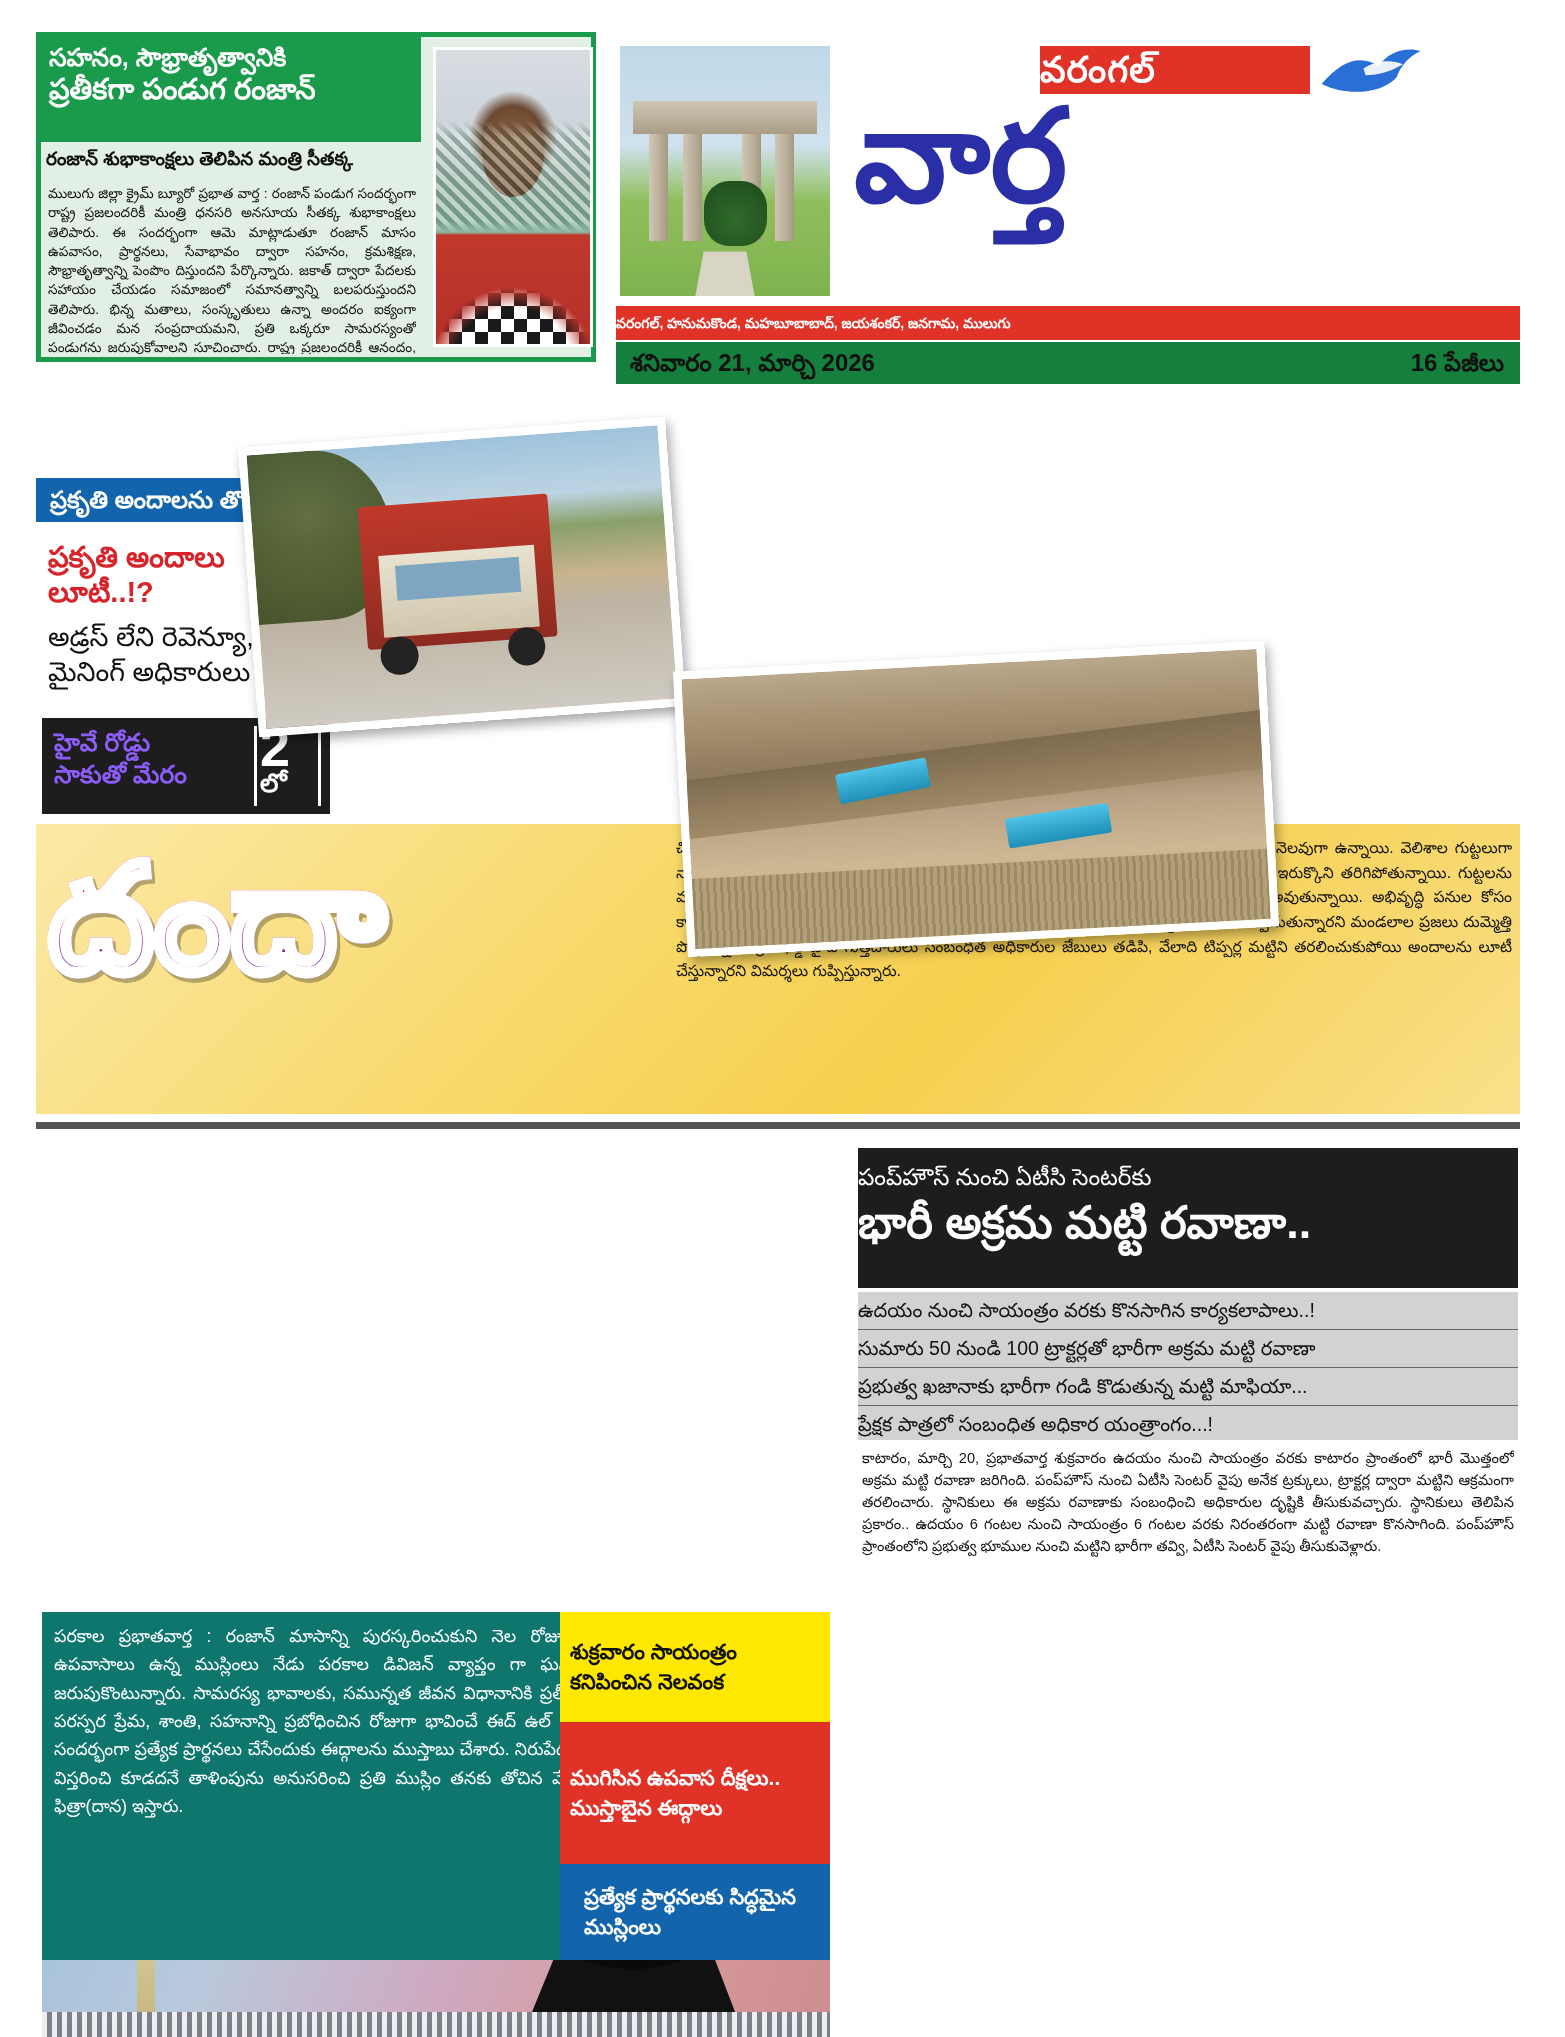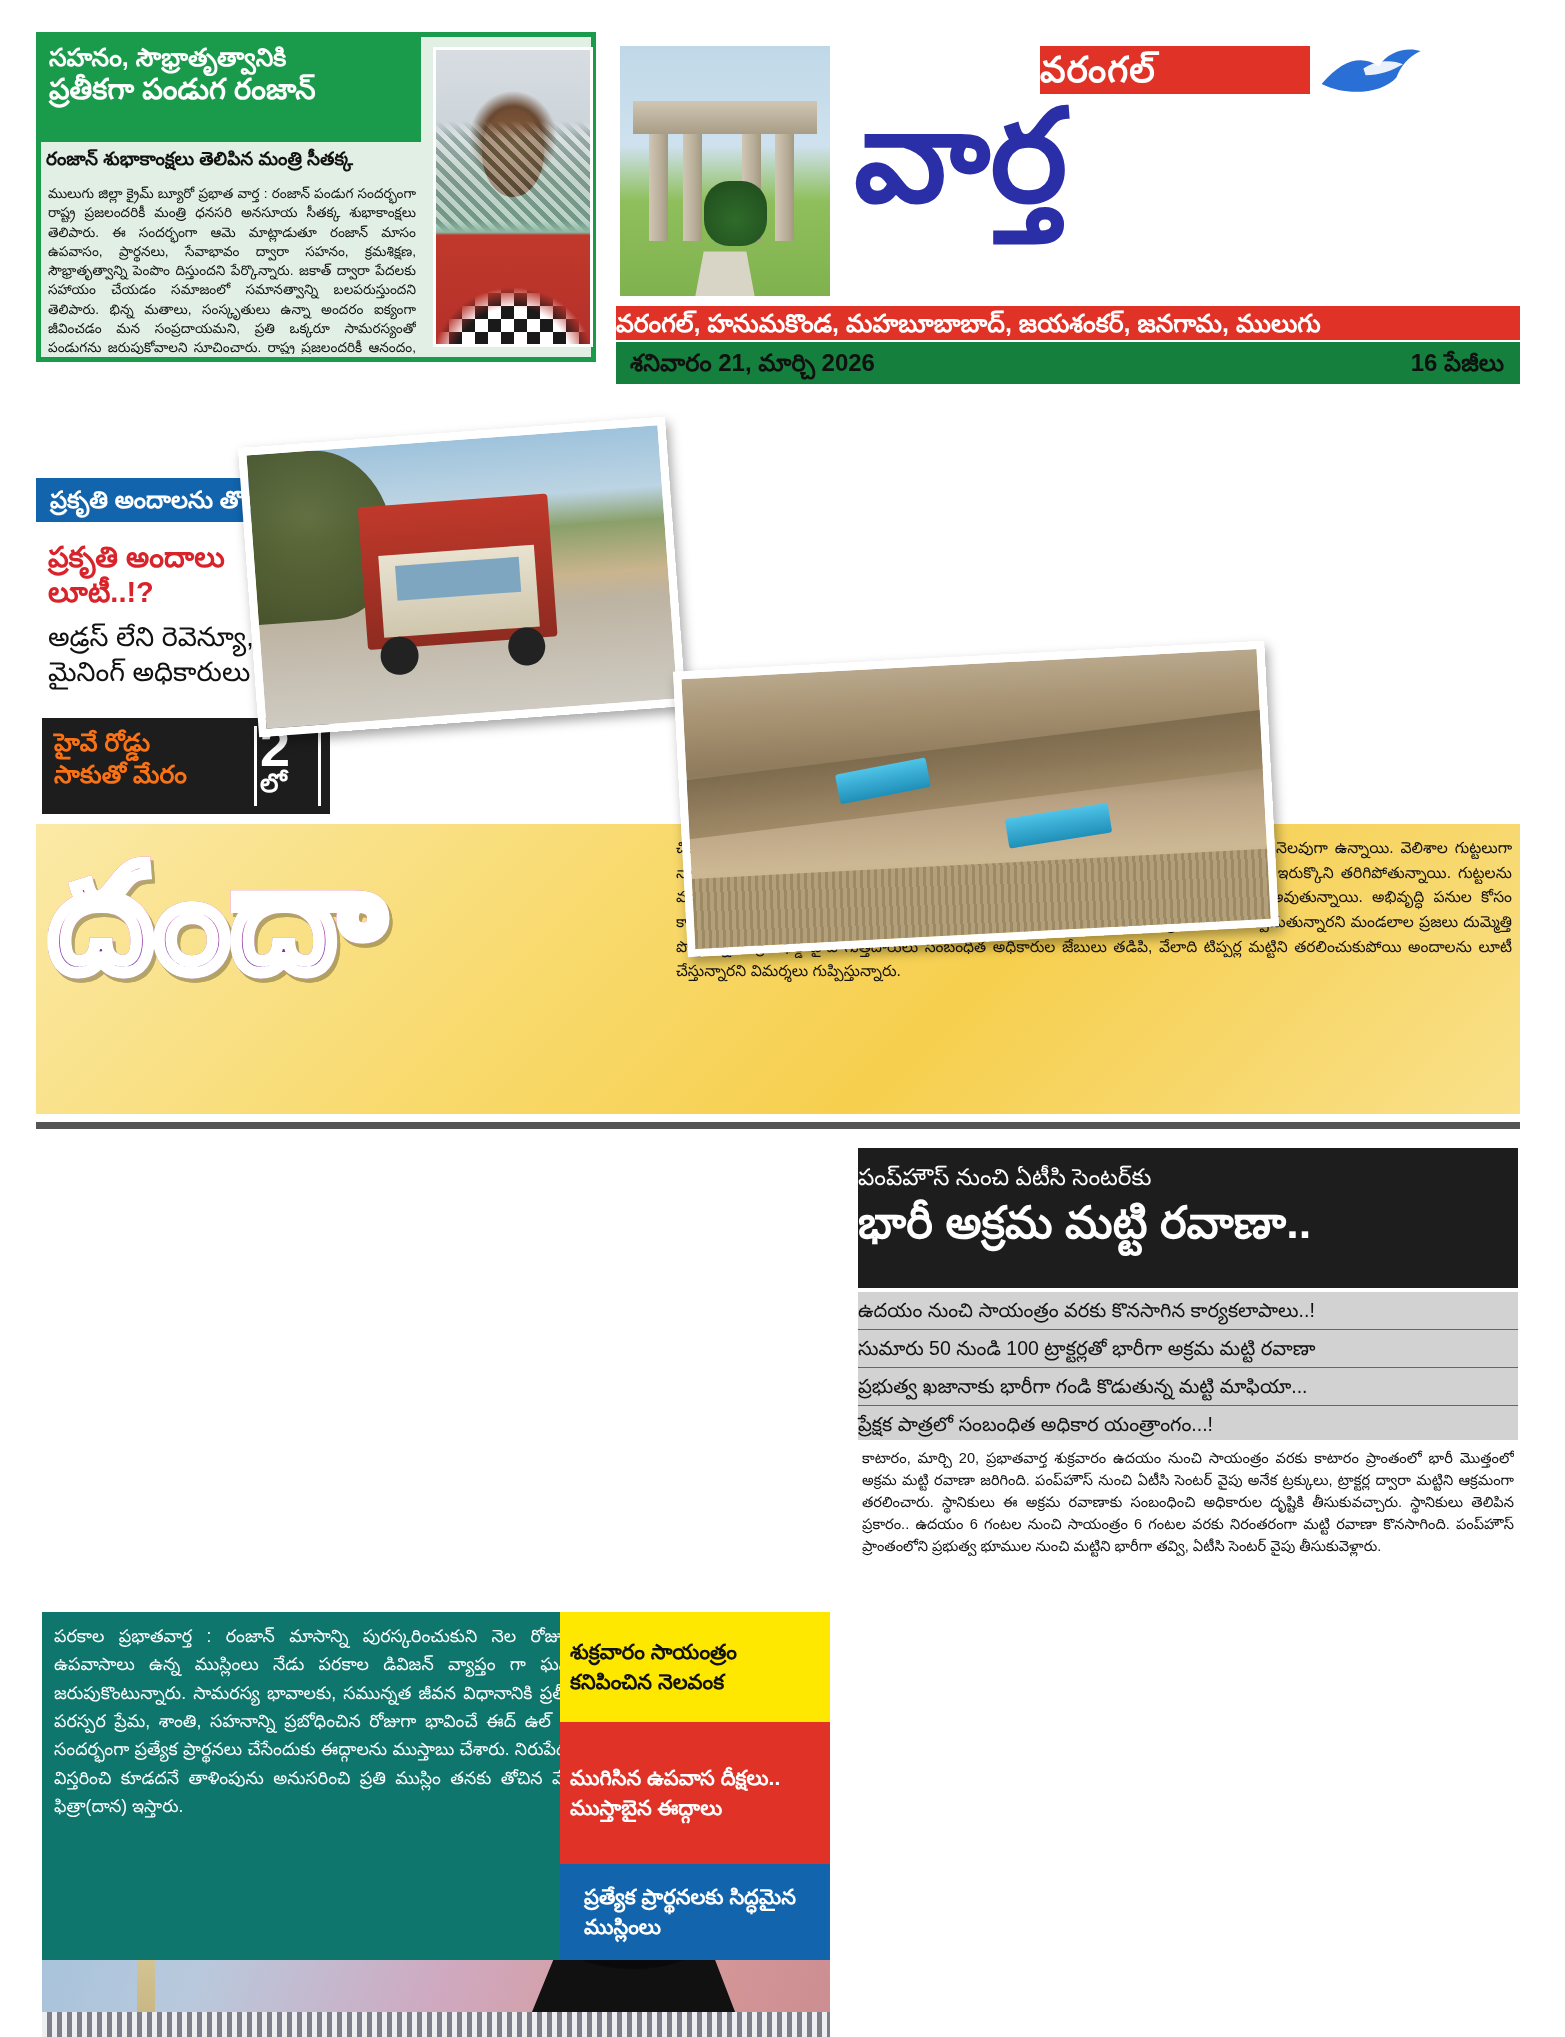--- a/index.html
+++ b/index.html
@@ -128,42 +128,42 @@
     <div class="abs ctr" style="left:236px;top:14px;width:660px;">
       <div class="abs tel bold" style="left:196px;top:0;width:270px;height:48px;background:#e03226;color:#fff;font-size:36px;line-height:48px;letter-spacing:1px;">వరంగల్</div>
       <div class="abs tel bold ctr" style="left:10px;top:44px;width:640px;color:#2a2fa8;font-size:130px;line-height:1.02;">వార్త</div>
 
       <svg class="abs" viewBox="0 0 100 60" style="left:470px;top:-6px;width:112px;height:66px;">
         <path d="M6 40 C26 16, 44 14, 58 24 C66 10, 84 6, 96 10 C84 16, 78 24, 74 34 C62 48, 30 52, 6 40 Z" fill="#2a6fd6"></path>
         <path d="M44 26 C56 18, 70 18, 80 22 C70 28, 58 32, 46 32 Z" fill="#ffffff" opacity=".9"></path>
       </svg>
     </div>
 
-    <div class="abs tel bold ctr" style="left:8px;top:274px;width:904px;height:34px;background:#e03226;color:#fff;font-size:25px;line-height:34px;">వరంగల్, హనుమకొండ, మహబూబాబాద్, జయశంకర్, జనగామ, ములుగు</div>
+    <div class="abs tel bold ctr" style="left:8px;top:274px;width:904px;height:34px;background:#e03226;color:#fff;font-size:14px;line-height:34px;">వరంగల్, హనుమకొండ, మహబూబాబాద్, జయశంకర్, జనగామ, ములుగు</div>
 
     <div class="abs" style="left:8px;top:310px;width:904px;height:42px;background:#15803d;">
       <div class="abs tel bold" style="left:14px;top:0;height:42px;line-height:42px;font-size:24px;color:#111;">శనివారం 21, మార్చి 2026</div>
       <div class="abs tel bold" style="right:16px;top:0;height:42px;line-height:42px;font-size:24px;color:#111;">16 పేజీలు</div>
     </div>
   </div>
 
   <div class="abs tel bold" style="left:36px;top:478px;width:590px;height:44px;background:#1264ad;color:#fff;font-size:24px;line-height:44px;padding-left:14px;">ప్రకృతి అందాలను తొలగిస్తున్న పట్టింపేది</div>
 
   <div class="abs tel bold" style="left:48px;top:540px;width:300px;color:#d9232a;font-size:29px;line-height:1.22;">
     <div>ప్రకృతి అందాలు</div>
     <div>లూటీ..!?</div>
   </div>
 
   <div class="abs tel" style="left:48px;top:620px;width:310px;color:#111;font-size:27px;line-height:1.3;">
     <div>అడ్రస్ లేని  రెవెన్యూ,</div>
     <div>మైనింగ్ అధికారులు</div>
   </div>
 
   <div class="abs" style="left:42px;top:718px;width:288px;height:96px;background:#1d1d1d;">
-    <div class="abs tel bold" style="left:12px;top:8px;width:190px;color:#f97316;font-size:25px;line-height:1.28;">
+    <div class="abs tel bold" style="left:12px;top:8px;width:190px;color:#8b5cf6;font-size:25px;line-height:1.28;">
       <div>హైవే రోడ్డు</div>
       <div>సాకుతో మేరం</div>
     </div>
     <div class="abs" style="left:212px;top:8px;width:3px;height:80px;background:#fff;"></div>
     <div class="abs" style="left:276px;top:8px;width:3px;height:80px;background:#fff;"></div>
     <div class="abs ctr" style="left:218px;top:2px;width:56px;">
       <div class="tel bold" style="color:#fff;font-size:54px;line-height:1;">2</div>
       <div class="tel bold" style="color:#fff;font-size:26px;line-height:1;margin-top:-4px;">లో</div>
     </div>
   </div>

